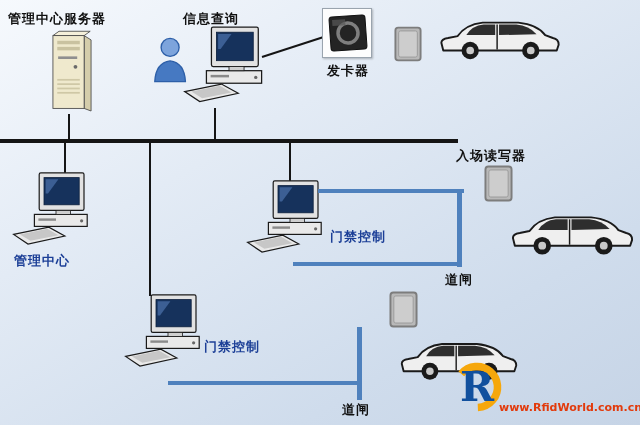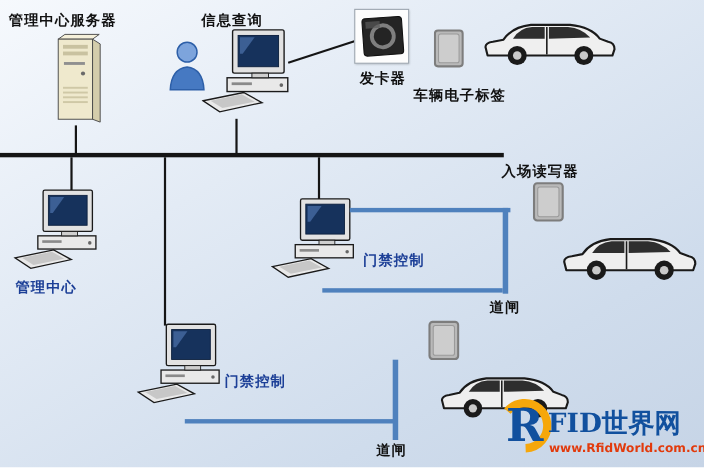--- a/index.html
+++ b/index.html
@@ -105,21 +105,20 @@
         </svg>
       </span>
   </div>
   <div class="lbl" style="left:327px;top:62px">发卡器</div>
 
   <span class="icon" style="left:394px;top:26px;width:28px;height:36px">
       <svg>
         <use href="#sym-tag"></use>
       </svg>
     </span>
-  <div class="lbl" style="left:376px;top:78px">车辆电子标签</div>
   <span class="icon" style="left:437px;top:13px;width:126px;height:50px">
       <svg>
         <use href="#sym-car"></use>
       </svg>
     </span>
 
   <div class="line" style="left:0;top:139px;width:458px;height:4px"></div>
   <div class="line" style="left:64px;top:143px;width:2px;height:32px"></div>
   <div class="line" style="left:149px;top:143px;width:2px;height:153px"></div>
   <div class="line" style="left:289px;top:143px;width:2px;height:38px"></div>
@@ -178,16 +177,15 @@
         <use href="#sym-car"></use>
       </svg>
     </span>
 
   <span class="icon" style="left:450px;top:360px;width:54px;height:54px">
     <svg viewBox="0 0 50 50">
       <circle cx="25" cy="25" r="19" fill="none" stroke-width="7" stroke-dasharray="75 45" transform="rotate(-140 25 25)" stroke="#f6a70b"></circle>
       <text x="25" y="38" text-anchor="middle" font-size="38" font-weight="bold" font-family="DejaVu Serif, serif" fill="#11509e">R</text>
     </svg>
   </span>
-  <div class="logo-name" style="left:498px;top:369px">FID世界网</div>
   <div class="logo-url" style="left:499px;top:401px">www.RfidWorld.com.cn</div>
 
 </div>
 
 </body></html>

